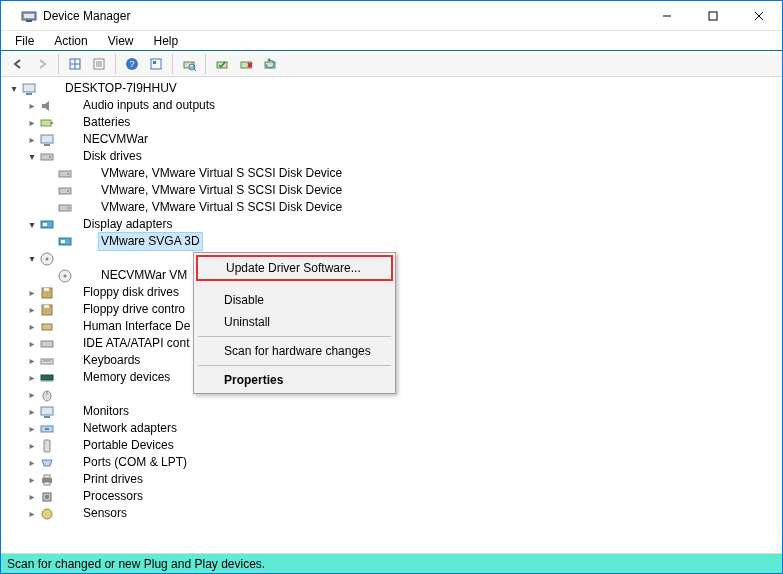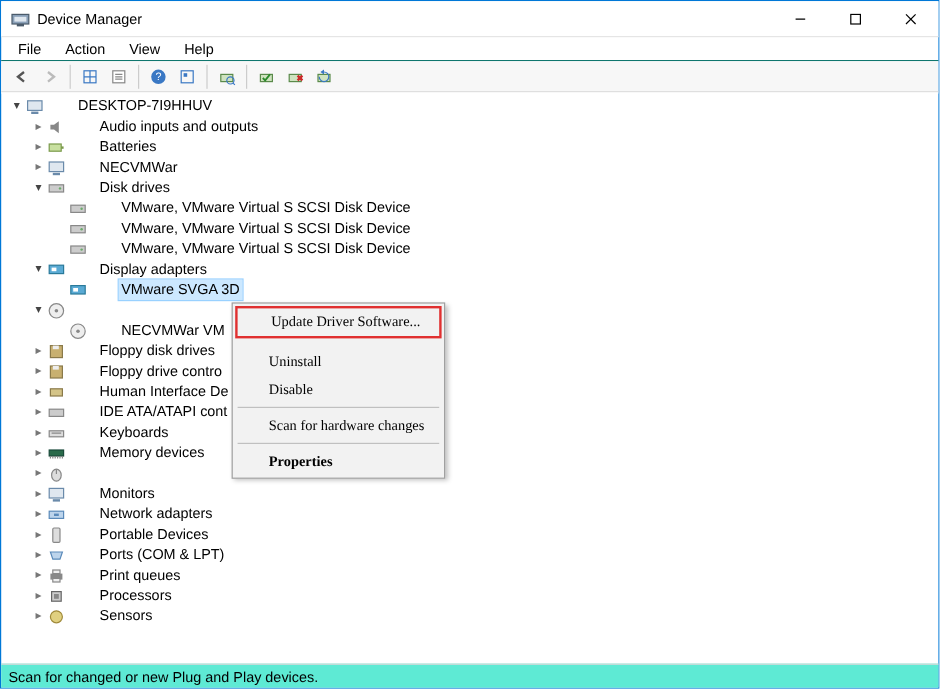--- a/index.html
+++ b/index.html
@@ -1,19 +1,19 @@
 <!DOCTYPE html>
 <html><head>
 <meta charset="utf-8">
 <style>
   * { box-sizing: border-box; }
   html, body { margin:0; padding:0; font-family: "Segoe UI", Tahoma, sans-serif; font-size:12px; color:#000; }
   .window { width:783px; height:574px; border:1px solid #0078d7; background:#fff; display:flex; flex-direction:column; }
   .titlebar { height:30px; display:flex; align-items:center; justify-content:space-between; background:#fff; border-bottom:1px solid #e5e5e5; }
-  .titlebar-left { display:flex; align-items:center; gap:6px; padding-left:8px; }
+  .titlebar-left { display:flex; align-items:center; gap:6px; padding-left:20px; }
   .title-icon { width:16px; height:16px; display:inline-flex; align-items:center; justify-content:center; }
   .title-text { font-size:12px; }
   .winbtns { display:flex; height:100%; }
   .winbtn { width:46px; display:flex; align-items:center; justify-content:center; font-size:11px; }
 
   .menubar { height:20px; display:flex; align-items:center; gap:4px; padding:0 6px; border-bottom:1px solid #0f766e; }
   .menuitem { padding:2px 8px; }
 
   .toolbar { height:26px; display:flex; align-items:center; gap:2px; padding:2px 6px; border-bottom:1px solid #d9d9d9; background:#f7f7f7; }
   .tbtn { width:22px; height:22px; display:flex; align-items:center; justify-content:center; border:1px solid transparent; }
@@ -398,21 +398,21 @@
       </div>
       <div class="node ind1">
         <span class="arrow">▸</span>
         <span class="ico">
             <svg width="16" height="16">
               <rect x="3" y="6" width="10" height="5" fill="#888"></rect>
               <rect x="5" y="3" width="6" height="3" fill="#eee" stroke="#888"></rect>
               <rect x="5" y="10" width="6" height="3" fill="#eee" stroke="#888"></rect>
             </svg>
           </span>
-        <span class="label">Print queues</span>
+        <span class="label">Print drives</span>
       </div>
       <div class="node ind1">
         <span class="arrow">▸</span>
         <span class="ico">
             <svg width="16" height="16">
               <rect x="4" y="4" width="8" height="8" fill="#ccc" stroke="#666"></rect>
               <rect x="6" y="6" width="4" height="4" fill="#888"></rect>
             </svg>
           </span>
         <span class="label">Processors</span>
@@ -422,25 +422,25 @@
         <span class="ico">
             <svg width="16" height="16">
               <circle cx="8" cy="8" r="5" fill="#e0d080" stroke="#a08a3a"></circle>
             </svg>
           </span>
         <span class="label">Sensors</span>
       </div>
 
     </div>
 
-    <div class="ctxmenu" style="left:192px; top:174px; width:178px;font-family:Liberation Serif, serif;">
+    <div class="ctxmenu" style="left:192px; top:174px; width:203px;">
       <div class="ctxitem highlight-red">Update Driver Software...</div>
       <div style="height:8px;"></div>
+      <div class="ctxitem">Disable</div>
       <div class="ctxitem">Uninstall</div>
-      <div class="ctxitem">Disable</div>
       <div class="ctxsep"></div>
       <div class="ctxitem">Scan for hardware changes</div>
       <div class="ctxsep"></div>
       <div class="ctxitem bold">Properties</div>
     </div>
 
   </div>
 
   <div class="statusbar">
     <span>Scan for changed or new Plug and Play devices.</span>

